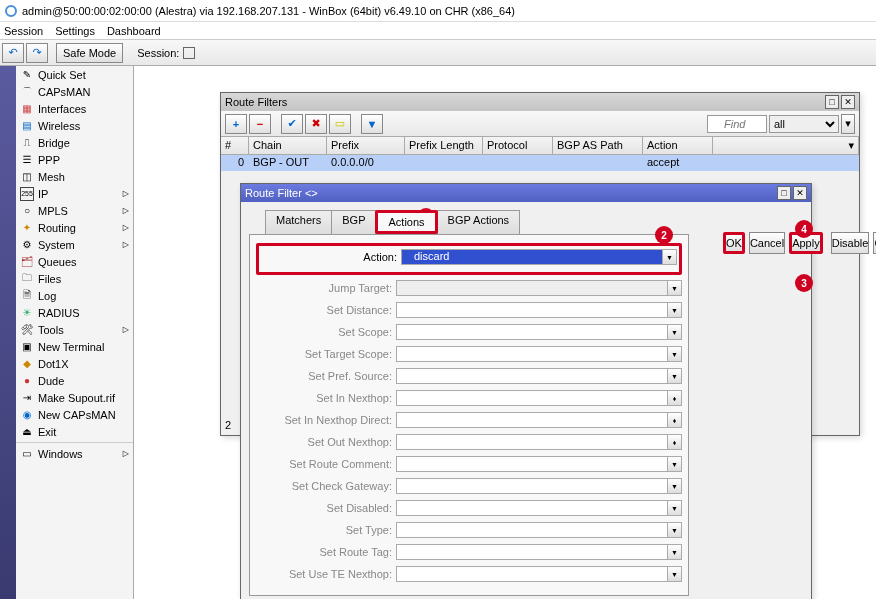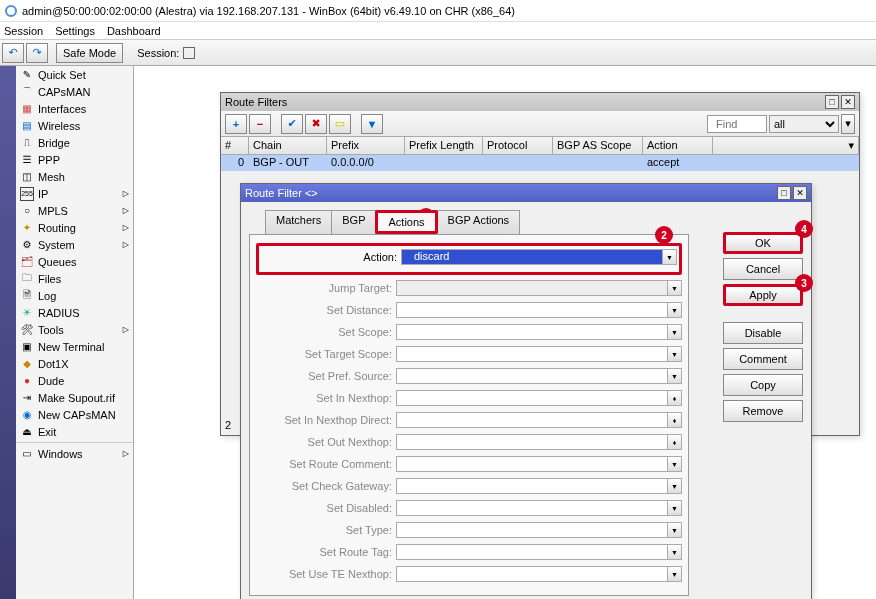--- a/index.html
+++ b/index.html
@@ -28,42 +28,42 @@
 
 .main { flex: 1; position: relative; background: #fff; }
 
 .win { position: absolute; border: 1px solid #666; background: #f0f0f0; box-shadow: 2px 2px 6px rgba(0,0,0,0.15); }
 .win-title { height: 18px; background: linear-gradient(#d8d8d8,#c4c4c4); display: flex; align-items: center; padding: 0 4px; font-size: 11px; }
 .win-title.active { background: linear-gradient(#6a7ae0,#5060c0); color: #fff; }
 .win-title .spacer { flex: 1; }
 .win-title .wbtn { width: 14px; height: 14px; border: 1px solid #666; background: #eee; margin-left: 2px; display: flex; align-items: center; justify-content: center; font-size: 9px; cursor: pointer; color: #000; }
 
 .win-toolbar { height: 26px; background: linear-gradient(#f8f8f8,#e8e8e8); border-bottom: 1px solid #aaa; display: flex; align-items: center; padding: 0 4px; gap: 2px; }
-.win-toolbar .find { margin-left: auto; width: 60px; height: 18px; border: 1px solid #999; background: #fff; color: #999; padding-left: 8px; }
+.win-toolbar .find { margin-left: auto; width: 60px; height: 18px; border: 1px solid #999; background: #fff; font-style: italic; color: #999; padding-left: 16px; }
 .win-toolbar select { height: 18px; border: 1px solid #999; width: 70px; font-size: 11px; }
 
 .grid-head { height: 18px; background: linear-gradient(#f4f4f4,#e4e4e4); border-bottom: 1px solid #aaa; display: flex; }
 .grid-head .col { border-right: 1px solid #aaa; padding: 2px 4px; font-size: 11px; }
 .grid-row { height: 16px; display: flex; background: #b8d0f8; }
 .grid-row .col { border-right: 1px solid transparent; padding: 1px 4px; font-size: 11px; }
 
 .dialog-body { position: relative; padding: 4px; }
 .tabs { display: flex; margin: 4px 4px 0 20px; }
 .tab { padding: 3px 10px; border: 1px solid #999; border-bottom: none; background: linear-gradient(#eee,#ddd); margin-right: -1px; cursor: pointer; }
 .tab.active { background: #f8f8f8; position: relative; z-index: 2; }
 .tab-panel { border: 1px solid #999; margin: 0 4px; background: #f8f8f8; padding: 8px 6px; }
 
 .form-row { display: flex; align-items: center; margin-bottom: 4px; height: 18px; }
 .form-row .lbl { width: 140px; text-align: right; padding-right: 4px; color: #888; }
 .form-row .lbl.enabled { color: #000; }
 .form-row .inp { flex: 1; height: 16px; border: 1px solid #aaa; background: #fff; padding-left: 12px; color: #000; }
 .form-row .inp.sel { background: #3050d0; color: #fff; }
 .form-row .dd { width: 14px; height: 16px; border: 1px solid #aaa; border-left: none; background: linear-gradient(#fff,#ddd); display: flex; align-items: center; justify-content: center; font-size: 7px; }
 
-.side-buttons { position: absolute; right: 8px; top: 30px; width: 80px; display: flex; flex-direction: column; gap: 4px; }
+.side-buttons { position: absolute; right: 8px; top: 30px; width: 80px; display: flex; flex-direction: row; gap: 4px; }
 .sbtn { height: 22px; border: 1px solid #888; background: linear-gradient(#fff,#e0e0e0); display: flex; align-items: center; justify-content: center; cursor: pointer; }
 
 .highlight-red { border: 3px solid #d00020; border-radius: 2px; }
 .badge { width: 18px; height: 18px; border-radius: 50%; background: #d00020; color: #fff; display: flex; align-items: center; justify-content: center; font-size: 10px; font-weight: bold; position: absolute; }
 </style>
 </head>
 <body>
 
 <div class="titlebar">
   <span class="logo"><svg width="14" height="14">
@@ -229,21 +229,21 @@
         <input class="find" placeholder="Find" style="">
         <select><option>all</option></select>
         <div class="tbtn" style="width:14px">▾</div>
       </div>
       <div class="grid-head">
         <div class="col" style="width:28px">#</div>
         <div class="col" style="width:78px">Chain</div>
         <div class="col" style="width:78px">Prefix</div>
         <div class="col" style="width:78px">Prefix Length</div>
         <div class="col" style="width:70px">Protocol</div>
-        <div class="col" style="width:90px">BGP AS Scope</div>
+        <div class="col" style="width:90px">BGP AS Path</div>
         <div class="col" style="width:70px">Action</div>
         <div class="col" style="flex:1;text-align:right">▾</div>
       </div>
       <div class="grid-row">
         <div class="col" style="width:28px;text-align:right">0</div>
         <div class="col" style="width:78px">BGP - OUT</div>
         <div class="col" style="width:78px">0.0.0.0/0</div>
         <div class="col" style="width:78px"></div>
         <div class="col" style="width:70px"></div>
         <div class="col" style="width:90px"></div>

